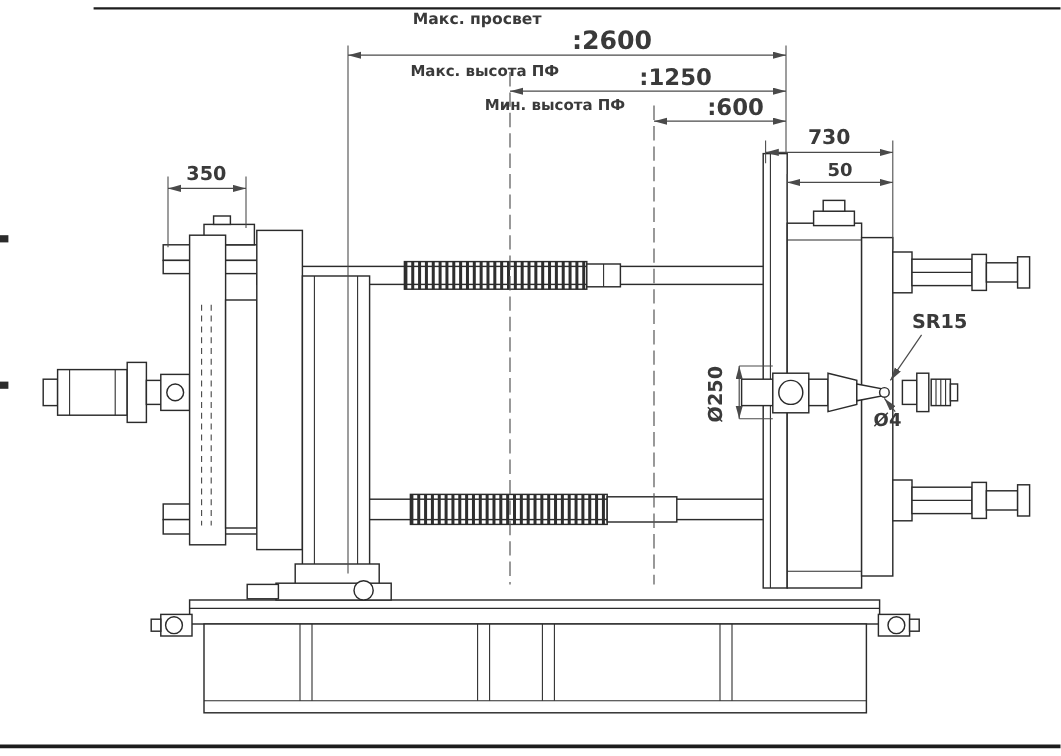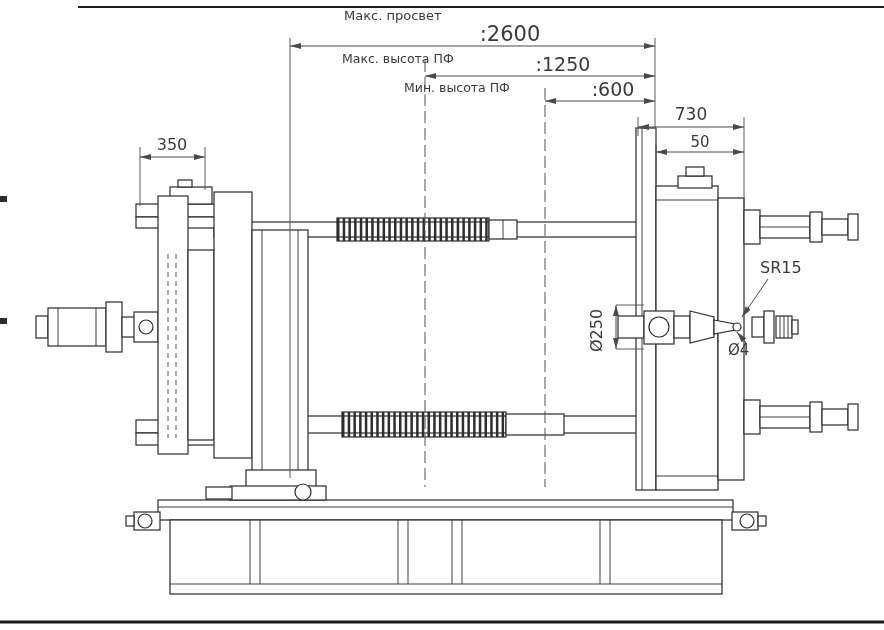--- a/index.html
+++ b/index.html
@@ -1,17 +1,17 @@
 <!DOCTYPE html>
 <html><head>
 <meta charset="utf-8">
 <style>
   html,body{margin:0;padding:0;background:#ffffff;}
   body{width:884px;height:630px;overflow:hidden;}
-  .page{position:relative;width:884px;height:442px;background:#fff;}
+  .page{position:relative;width:884px;height:442px;background:#fff;font-weight:bold;}
   svg{display:block;}
   text{font-family:"DejaVu Sans", sans-serif;fill:#3a3a3a;}
   .lbl{font-size:13px;}
   .lbl-sm{font-size:12.5px;}
   .val-lg{font-size:21px;}
   .val-md{font-size:19px;}
   .val-17{font-size:17px;}
   .val-16{font-size:16px;}
   .val-15{font-size:15px;}
   .ln{stroke:#2b2b2b;stroke-width:1.2;fill:none;}

